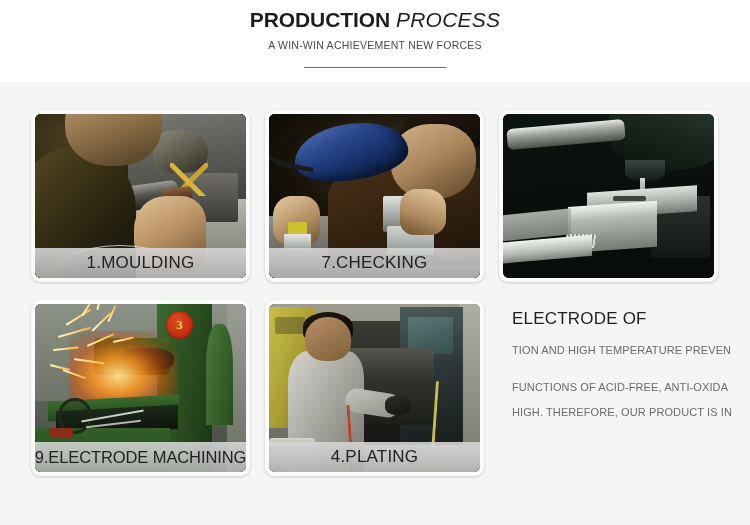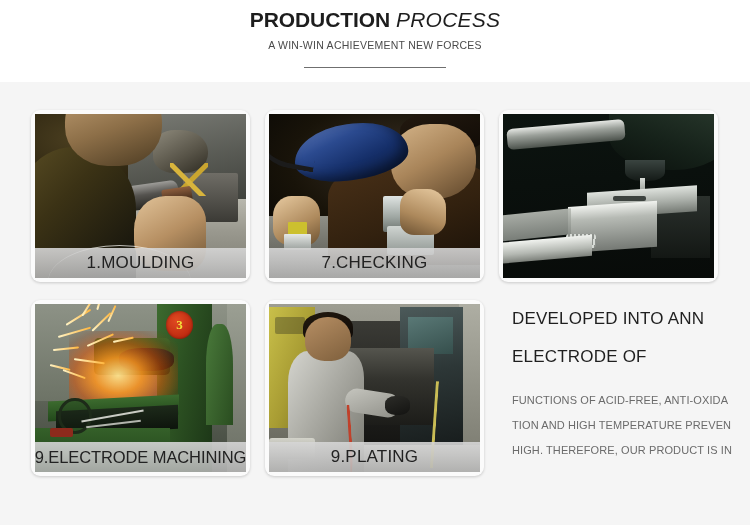--- a/index.html
+++ b/index.html
@@ -77,21 +77,21 @@
     border-radius: 9px;
     padding: 4px;
     box-sizing: border-box;
     box-shadow: 0 1px 3px rgba(0,0,0,0.18);
     overflow: hidden;
   }
   .card-photo {
     position: relative;
     width: 100%;
     height: 100%;
-    border-radius: 0;
+    border-radius: 6px;
     overflow: hidden;
     background: #111;
   }
   .scene {
     position: absolute;
     inset: 0;
     overflow: hidden;
   }
   .caption-bar {
     position: absolute;
@@ -628,26 +628,25 @@
         <div class="body5"></div>
         <div class="hair5"></div>
         <div class="head5"></div>
         <div class="arm5"></div>
         <div class="glove"></div>
         <div class="redhose"></div>
         <div class="yellowhose"></div>
         <div class="rail5"></div>
       </div>
       <div class="caption-bar">
-        <span class="caption-text">9.PLATING</span>
+        <span class="caption-text">4.PLATING</span>
       </div>
     </div>
   </div>
 
   <div class="textcol">
-    <p class="heading">DEVELOPED INTO ANN</p>
     <p class="heading">ELECTRODE OF</p>
+    <p class="bodytext" style="margin-top:0">TION AND HIGH TEMPERATURE PREVEN</p>
     <p class="bodytext">FUNCTIONS OF ACID-FREE, ANTI-OXIDA</p>
-    <p class="bodytext" style="margin-top:0">TION AND HIGH TEMPERATURE PREVEN</p>
     <p class="bodytext" style="margin-top:0">HIGH. THEREFORE, OUR PRODUCT IS IN</p>
   </div>
 
 </div>
 
 </body></html>

